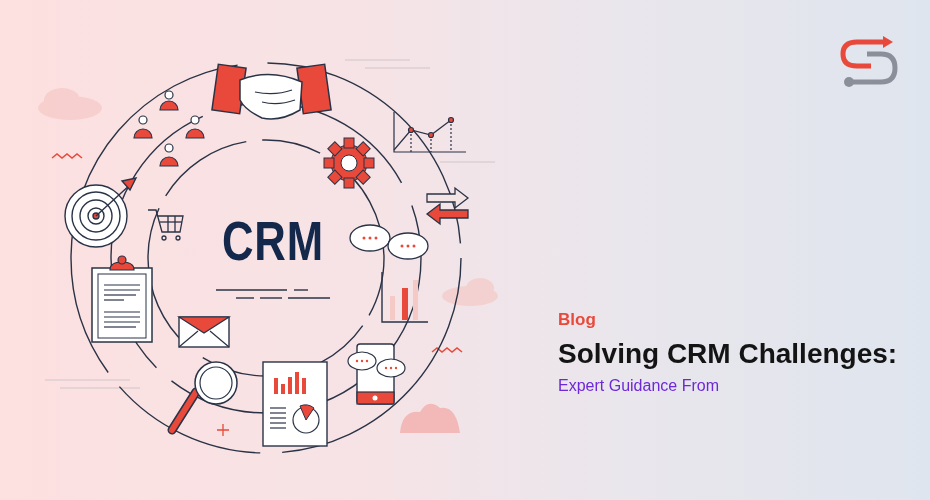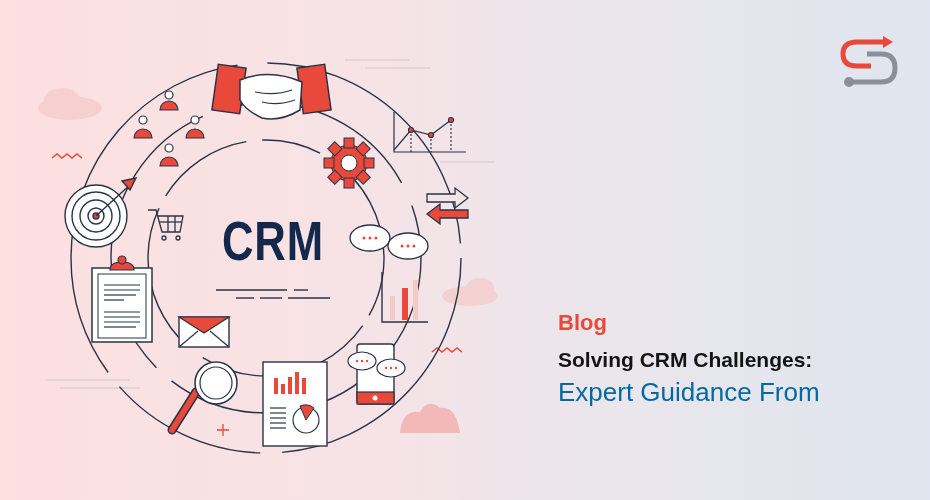--- a/index.html
+++ b/index.html
@@ -3,23 +3,23 @@
 <meta charset="utf-8">
 <style>
   html,body{margin:0;padding:0;}
   body{width:930px;height:500px;overflow:hidden;position:relative;
     background:linear-gradient(90deg,#fde0e0 0%,#f6e3e6 40%,#eae6ec 65%,#dfe5ee 100%);
     font-family:"Liberation Sans",sans-serif;}
   .stage{position:absolute;left:0;top:0;width:930px;height:500px;}
   svg{position:absolute;left:0;top:0;}
   .logo{position:absolute;left:835px;top:30px;width:70px;height:62px;}
   .text-block{position:absolute;left:558px;top:310px;}
-  .tag{color:#e8493a;font-weight:bold;font-size:22px;margin-bottom:8px;}
-  .title-bold{color:#141414;font-weight:bold;font-size:21px;line-height:32px;}
-  .title-line{color:#0369a1;font-size:26px;line-height:32px;}
+  .tag{color:#e8493a;font-weight:bold;font-size:17px;margin-bottom:8px;}
+  .title-bold{color:#141414;font-weight:bold;font-size:28px;line-height:32px;}
+  .title-line{color:#6d28d9;font-size:16px;line-height:32px;}
   .crm-label{position:absolute;left:222px;top:208px;font-family:"Liberation Sans",sans-serif;
     font-weight:bold;font-size:56px;color:#13284a;transform:scaleX(0.78);transform-origin:left top;letter-spacing:1px;}
 </style>
 </head>
 <body>
 
 <div class="stage">
 
   <svg width="930" height="500" viewBox="0 0 930 500">
 

